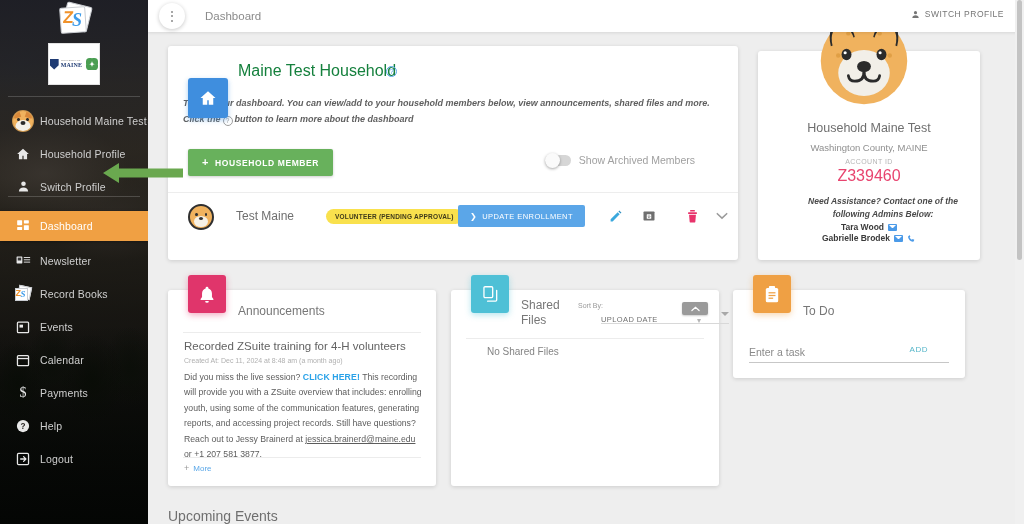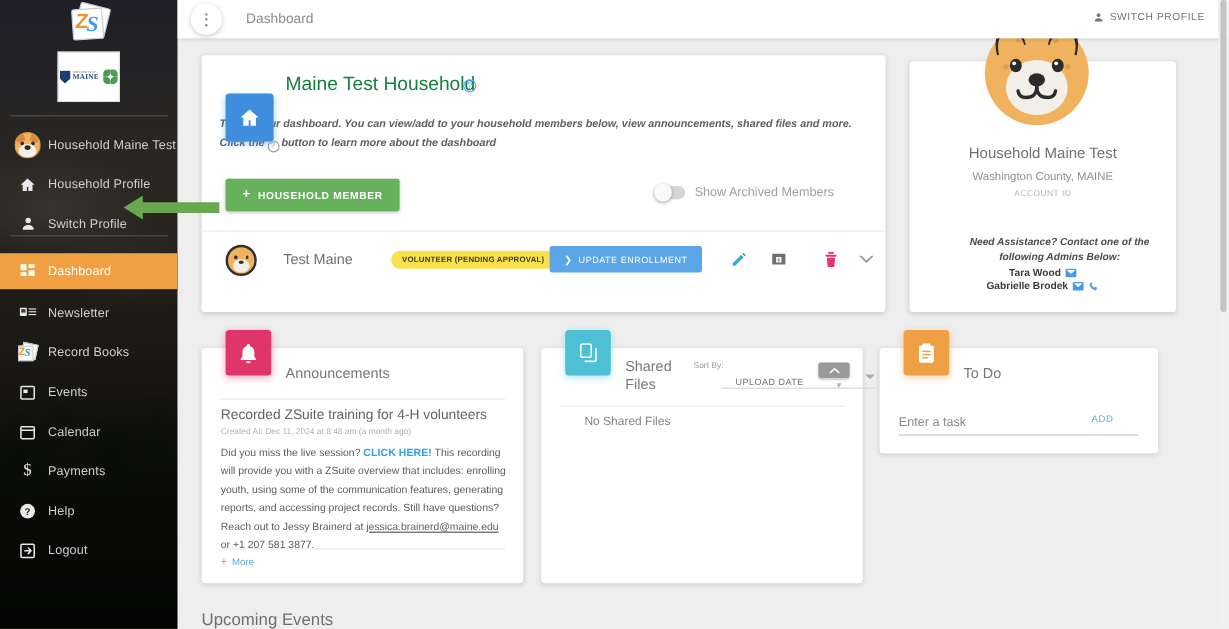--- a/index.html
+++ b/index.html
@@ -249,21 +249,21 @@
   #ann-body a.click-here { color: #2aa2e8; font-weight: 700; text-decoration: none; letter-spacing: 0.1px; }
   #ann-body a.email-link { color: #5c5c5c; text-decoration: underline; }
   #ann-hr-bottom { position: absolute; left: 15px; right: 15px; top: 167px; height: 1px; background: #ececec; }
   #ann-more { position: absolute; left: 16px; top: 173px; font-size: 8px; color: #5aa7e8; display: flex; align-items: center; gap: 4px; cursor: pointer; }
 
   #sort-by-label { position: absolute; left: 127px; top: 11px; font-size: 7px; color: #9a9a9a; line-height: 1.5; }
   #sort-select {
     position: absolute; left: 150px; top: 18px; width: 128px; height: 16px;
     border-bottom: 1px solid #d8d8d8; cursor: pointer;
   }
-  #sort-value { font-size: 7.5px; color: #707070; letter-spacing: 0.4px; margin-left: 12px; }
+  #sort-value { font-size: 7.5px; color: #707070; letter-spacing: 0.4px; }
   #sort-caret { position: absolute; right: 0; top: 4px; width: 0; height: 0;
     border-left: 4px solid transparent; border-right: 4px solid transparent; border-top: 4px solid #a8a8a8; }
   #sort-dir-btn {
     position: absolute; right: 11px; top: 12px; width: 26px; height: 13px;
     background: #9a9a9a; border-radius: 2px; display: flex; align-items: center; justify-content: center;
     cursor: pointer; box-shadow: 0 1px 2px rgba(0,0,0,0.2);
   }
   #sort-dir-caret-dn { position: absolute; right: 18px; top: 26px; font-size: 8px; color: #b5b5b5; }
   #no-files { position: absolute; left: 16px; top: 56px; font-size: 10px; color: #848484; margin-left: 20px; }
 
@@ -521,20 +521,21 @@
               <path d="M1.5 1.8 7 7 12.5 1.8"></path>
             </svg>
         </div>
       </div>
     </div>
 
     <div class="card" id="profile-card">
       <div id="pc-name">Household Maine Test</div>
       <div id="pc-county">Washington County, MAINE</div>
       <div id="pc-acct-label">ACCOUNT ID</div>
+      <div id="pc-acct-id">Z339460</div>
       <div id="pc-assist">Need Assistance? Contact one of the following Admins Below:</div>
       <div class="pc-admin" id="pc-admin-0">
         <span>Tara Wood</span>
         <span class="mail-ico"></span>
       </div>
       <div class="pc-admin" id="pc-admin-1">
         <span>Gabrielle Brodek</span>
         <span class="mail-ico"></span>
         <svg class="phone-ico" width="9" height="9" viewBox="0 0 24 24" fill="#4b9ae8">
             <path d="M6.6 2.5 9 7l-2.2 2a13 13 0 0 0 6.2 6.2L15 13l4.5 2.4-1.6 4.2a2 2 0 0 1-2.2 1.2C8.4 19.6 4.4 15.6 2.7 8.3A2 2 0 0 1 3.9 6.1z"></path>

